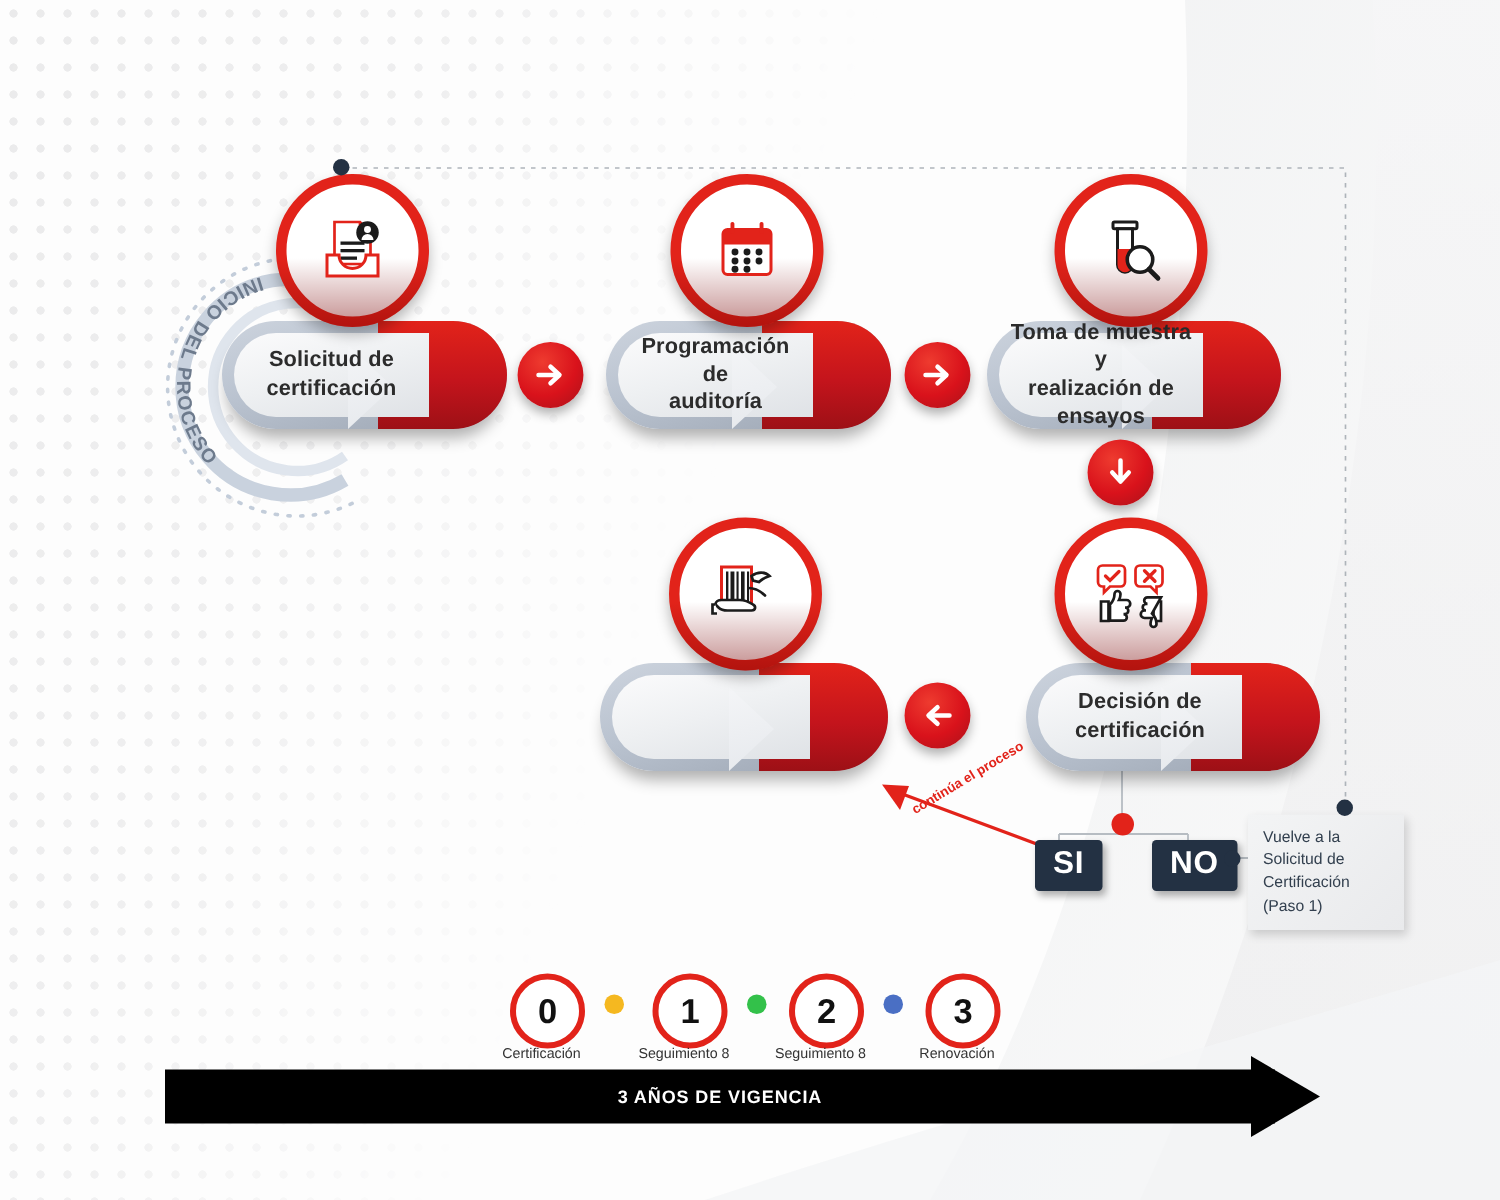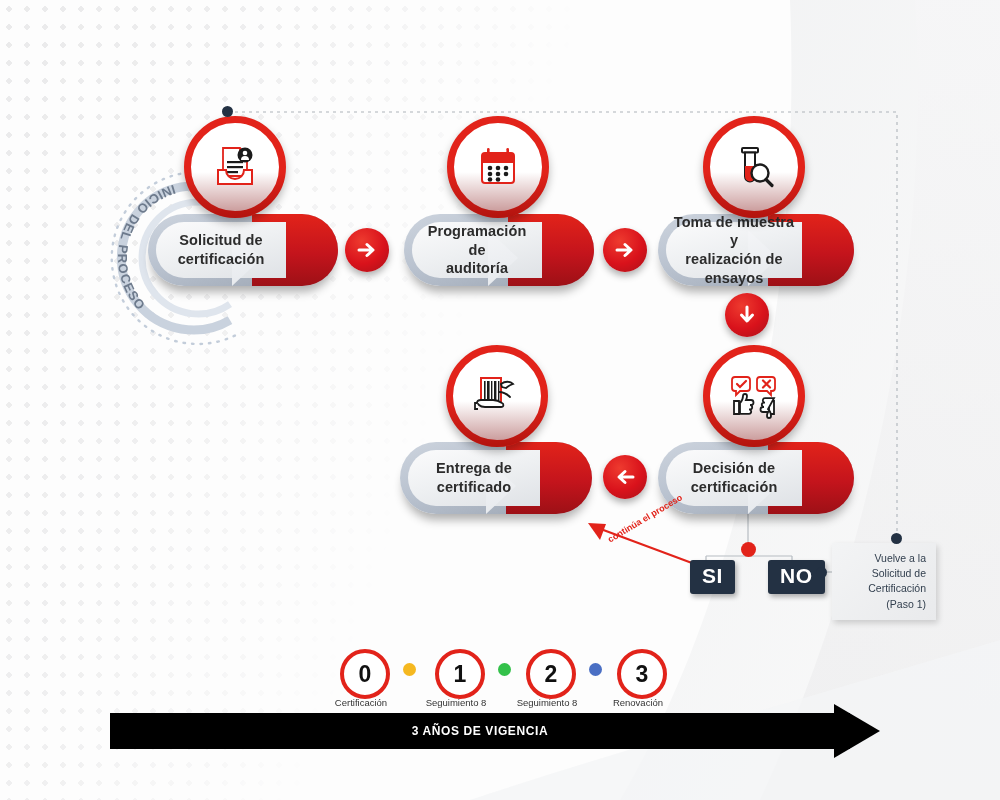--- a/index.html
+++ b/index.html
@@ -89,21 +89,21 @@
     position:absolute;background:#233143;color:#ffffff;
     font-weight:bold;font-size:21px;letter-spacing:.5px;
     padding:4px 12px 6px;border-radius:3px;
     box-shadow:2px 3px 5px rgba(0,0,0,.3);
     z-index:8;
   }
   .returnbox{
     position:absolute;
     background:linear-gradient(135deg,#f3f4f5 0%,#e9eaec 100%);
     box-shadow:2px 3px 6px rgba(0,0,0,.16);
-    font-size:10.5px;color:#33404f;line-height:1.45;text-align:right;
+    font-size:10.5px;color:#33404f;line-height:1.45;text-align:left;
     padding:8px 10px;z-index:8;
   }
   .nav-dot{position:absolute;width:11px;height:11px;border-radius:50%;background:#233143;z-index:9;}
   .red-dot{position:absolute;width:15px;height:15px;border-radius:50%;background:#e2231a;z-index:9;}
 
   
   .tl-circle{
     position:absolute;width:42px;height:42px;border-radius:50%;
     border:4px solid #e2231a;background:#fff;
     display:flex;align-items:center;justify-content:center;
@@ -276,35 +276,34 @@
 
   <div class="pill" style="left:658px;top:214px;width:196px;">
     <div class="outer"></div>
     <div class="redcap"></div>
     <div class="inner">
       <div class="innertip"></div>
       <div class="label">Toma de muestra y<br>realización de ensayos</div>
     </div>
   </div>
 
-  <div class="pill" style="left:658px;top:442px;width:196px;">
+  <div class="pill" style="left:684px;top:442px;width:196px;">
     <div class="outer"></div>
     <div class="redcap"></div>
     <div class="inner">
       <div class="innertip"></div>
       <div class="label">Decisión de<br>certificación</div>
     </div>
   </div>
 
   <div class="pill" style="left:400px;top:442px;width:192px;">
     <div class="outer"></div>
     <div class="redcap"></div>
     <div class="inner">
       <div class="innertip"></div>
-      <div class="label">Entrega de<br>certificado</div>
     </div>
   </div>
 
   <div class="conn" style="left:345px;top:228px;">
     <svg width="22" height="22" viewBox="0 0 22 22">
       <path d="M3 11 h13 M11 5.5 L17 11 L11 16.5" fill="none" stroke="#fff" stroke-width="3" stroke-linecap="round" stroke-linejoin="round"></path>
     </svg>
   </div>
   <div class="conn" style="left:603px;top:228px;">
     <svg width="22" height="22" viewBox="0 0 22 22">

